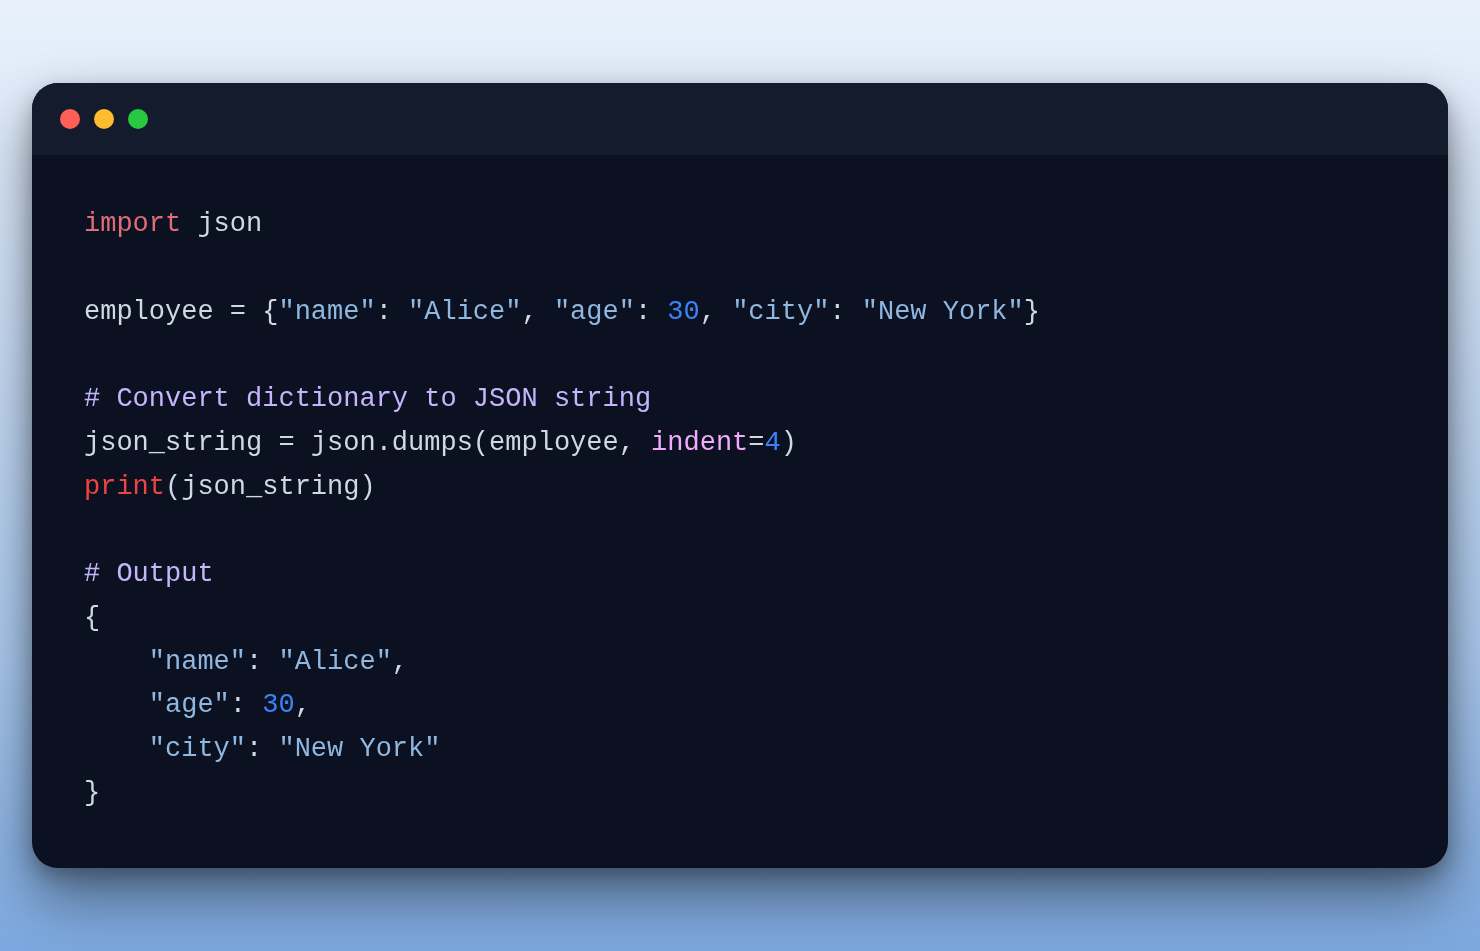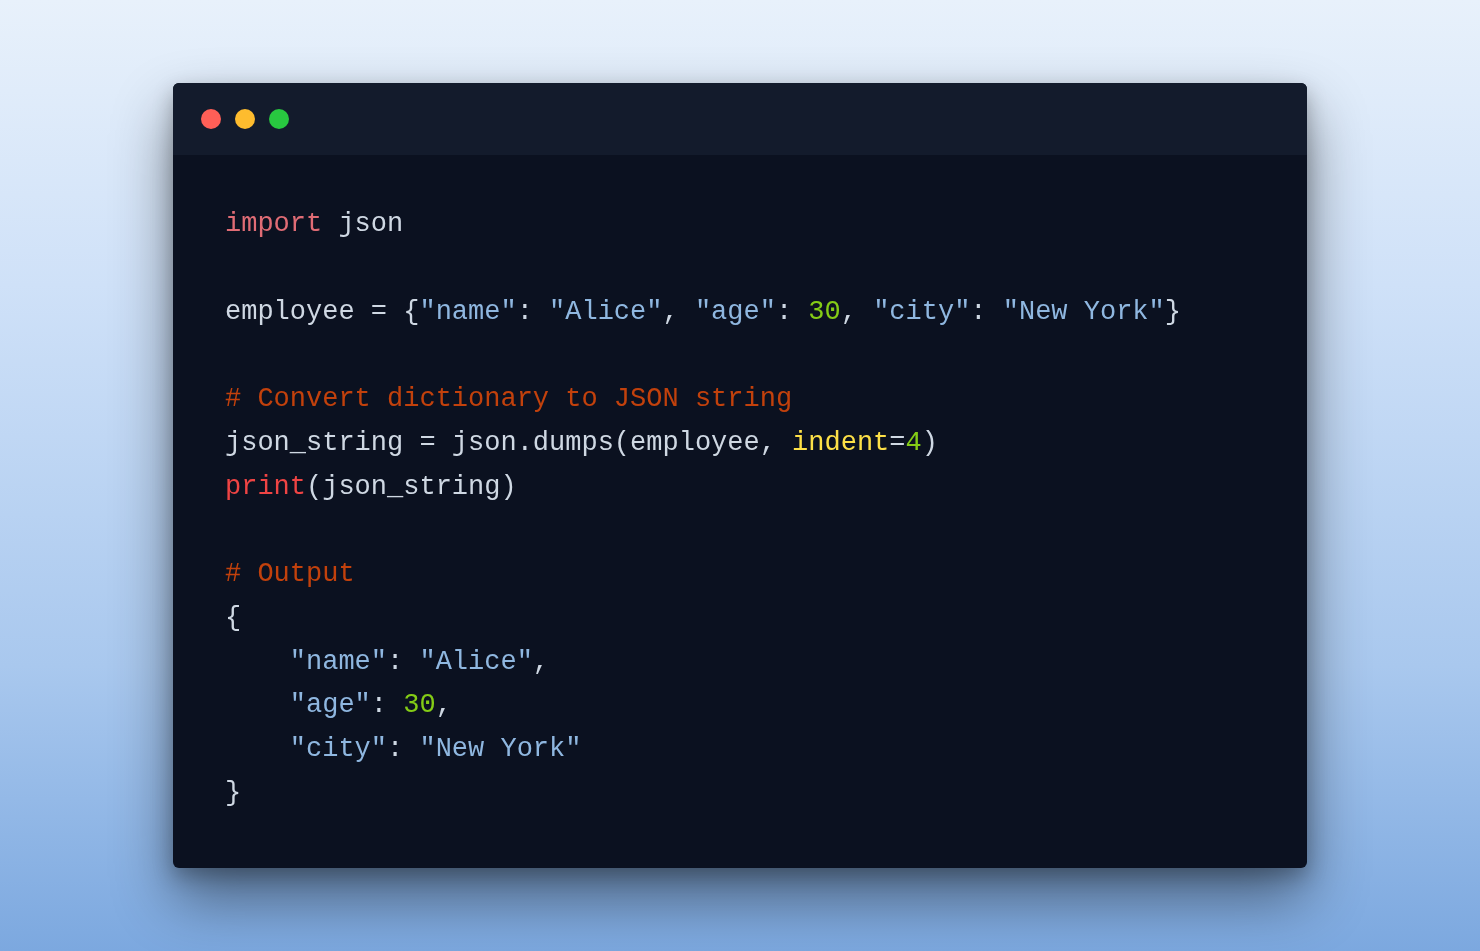--- a/index.html
+++ b/index.html
@@ -10,23 +10,23 @@
     height: 951px;
   }
   body {
     background: linear-gradient(180deg, #e8f1fb 0%, #cfe1f8 30%, #a9c8ee 70%, #7ca8df 100%);
     font-family: ui-monospace, "SF Mono", SFMono-Regular, Menlo, Monaco, Consolas, "Liberation Mono", monospace;
     display: flex;
     align-items: center;
     justify-content: center;
   }
   .window {
-    width: 1134px;
+    width: 1416px;
     background: #0b1120;
-    border-radius: 6px;
+    border-radius: 26px;
     box-shadow: 0 30px 60px rgba(0,0,0,0.45), 0 8px 20px rgba(0,0,0,0.25);
     overflow: hidden;
   }
   .titlebar {
     height: 72px;
     background: #131b2c;
     display: flex;
     align-items: center;
     padding-left: 28px;
     gap: 14px;
@@ -44,23 +44,23 @@
     font-size: 27px;
     line-height: 1.62;
     color: #cfd8e3;
     white-space: pre;
     font-variant-ligatures: none;
   }
   .code-line { display: block; min-height: 1.62em; }
   .tok-keyword { color: #e06c75; }
   .tok-default { color: #cfd8e3; }
   .tok-string  { color: #8fb7e0; }
-  .tok-number  { color: #84cc16; }
-  .tok-comment { color: #c2410c; }
-  .tok-param   { color: #fde047; }
+  .tok-number  { color: #3b82f6; }
+  .tok-comment { color: #c4b5fd; }
+  .tok-param   { color: #f0abfc; }
   .tok-func    { color: #ef4444; }
 </style>
 </head>
 <body>
 
 <div class="window">
   <div class="titlebar">
     <div class="traffic-light tl-red"></div>
     <div class="traffic-light tl-yellow"></div>
     <div class="traffic-light tl-green"></div>

